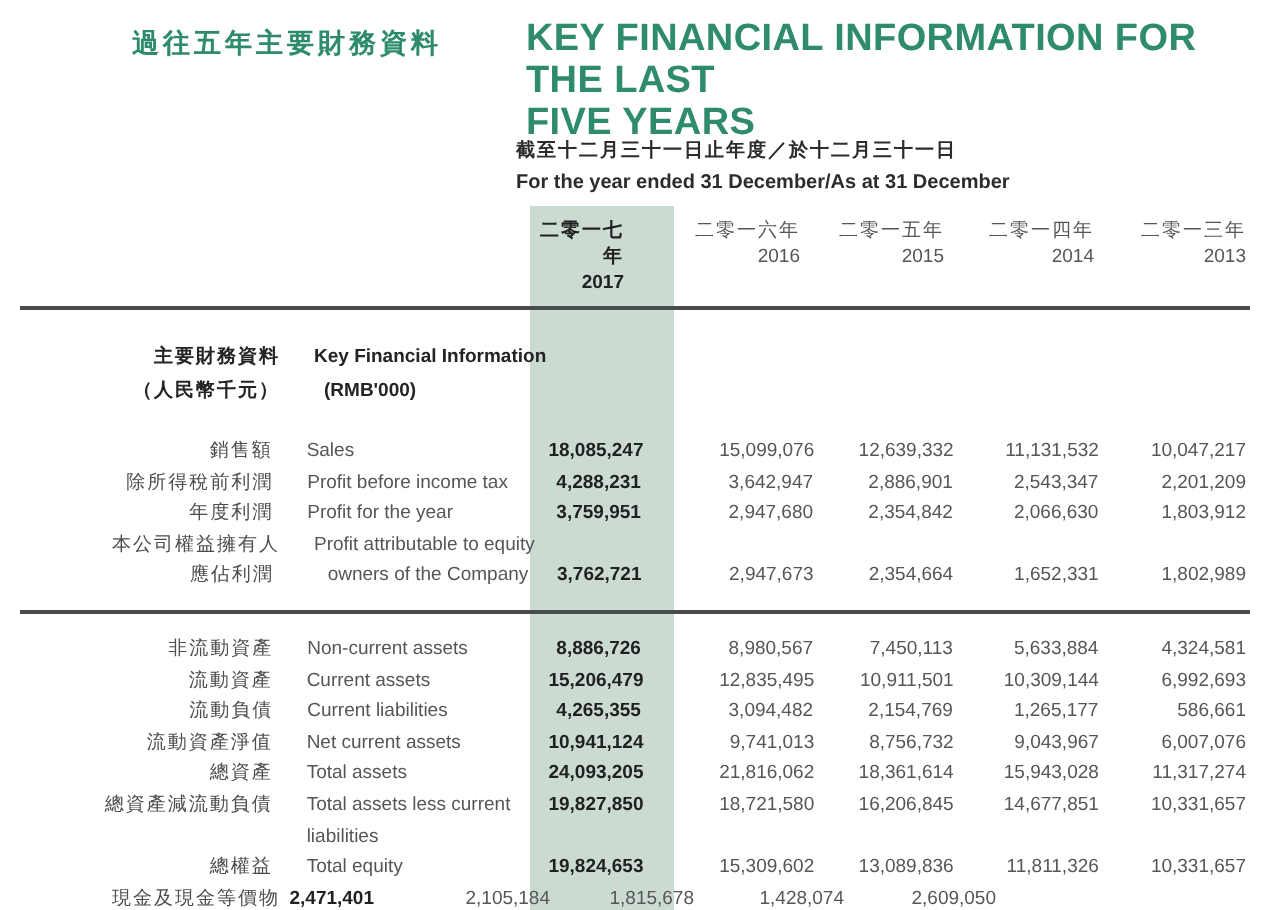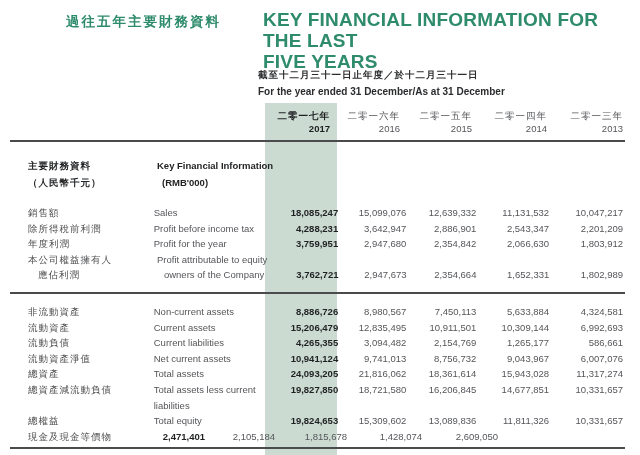--- a/index.html
+++ b/index.html
@@ -14,24 +14,24 @@
     color:#2e8b6b;line-height:21px;letter-spacing:0.2px;}
   
   .period{position:absolute;left:258px;width:370px;text-align:left;font-weight:bold;color:#2b2c2e;}
   #period-zh{top:69px;font-size:9.5px;letter-spacing:1px;}
   #period-en{top:86px;font-size:10px;}
   
   #band-2017{position:absolute;left:265px;top:103px;width:72px;height:352px;background:#ccdbd2;}
   
   #tbl{position:absolute;left:10px;top:103px;width:615px;font-size:9.5px;}
   .row{display:flex;line-height:15.6px;}
-  .c-zh{width:130px;padding-left:18px;box-sizing:border-box;color:#4c4d4f;letter-spacing:1px;}
+  .c-zh{width:130px;padding-left:18px;box-sizing:border-box;color:#4c4d4f;letter-spacing:1px;text-align:right;}
   .c-en{width:125px;color:#55565a;margin-left:17px;}
   .c-v{text-align:right;color:#55565a;}
-  .v17{width:72px;padding-right:7px;box-sizing:border-box;font-weight:bold;color:#1f2022;}
+  .v17{width:72px;padding-right:25px;box-sizing:border-box;font-weight:bold;color:#1f2022;}
   .v16{width:65px;padding-right:2px;box-sizing:border-box;}
   .v15{width:72px;padding-right:2px;box-sizing:border-box;}
   .v14{width:75px;padding-right:2px;box-sizing:border-box;}
   .v13{width:76px;padding-right:2px;box-sizing:border-box;}
   .indent{padding-left:10px;box-sizing:border-box;}
   .c-zh.indent{padding-left:28px;}
   
   #years{display:flex;padding-top:6px;padding-bottom:5px;border-bottom:2px solid #4a4b4d;}
   #years .spacer{width:255px;}
   .ycell{text-align:right;line-height:13px;}

